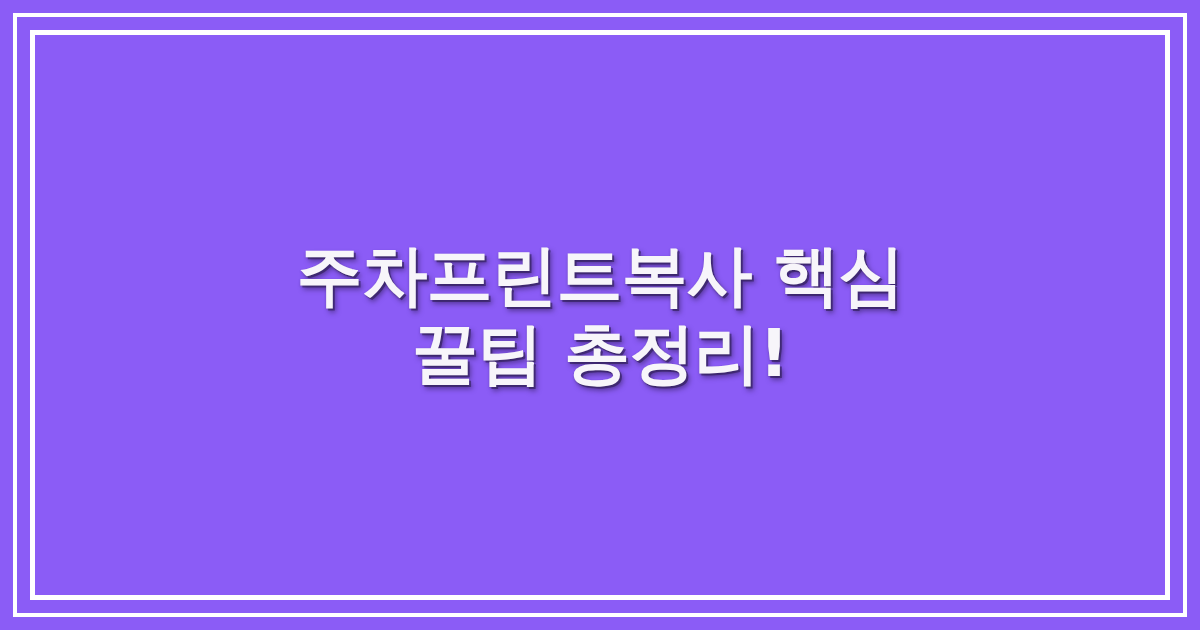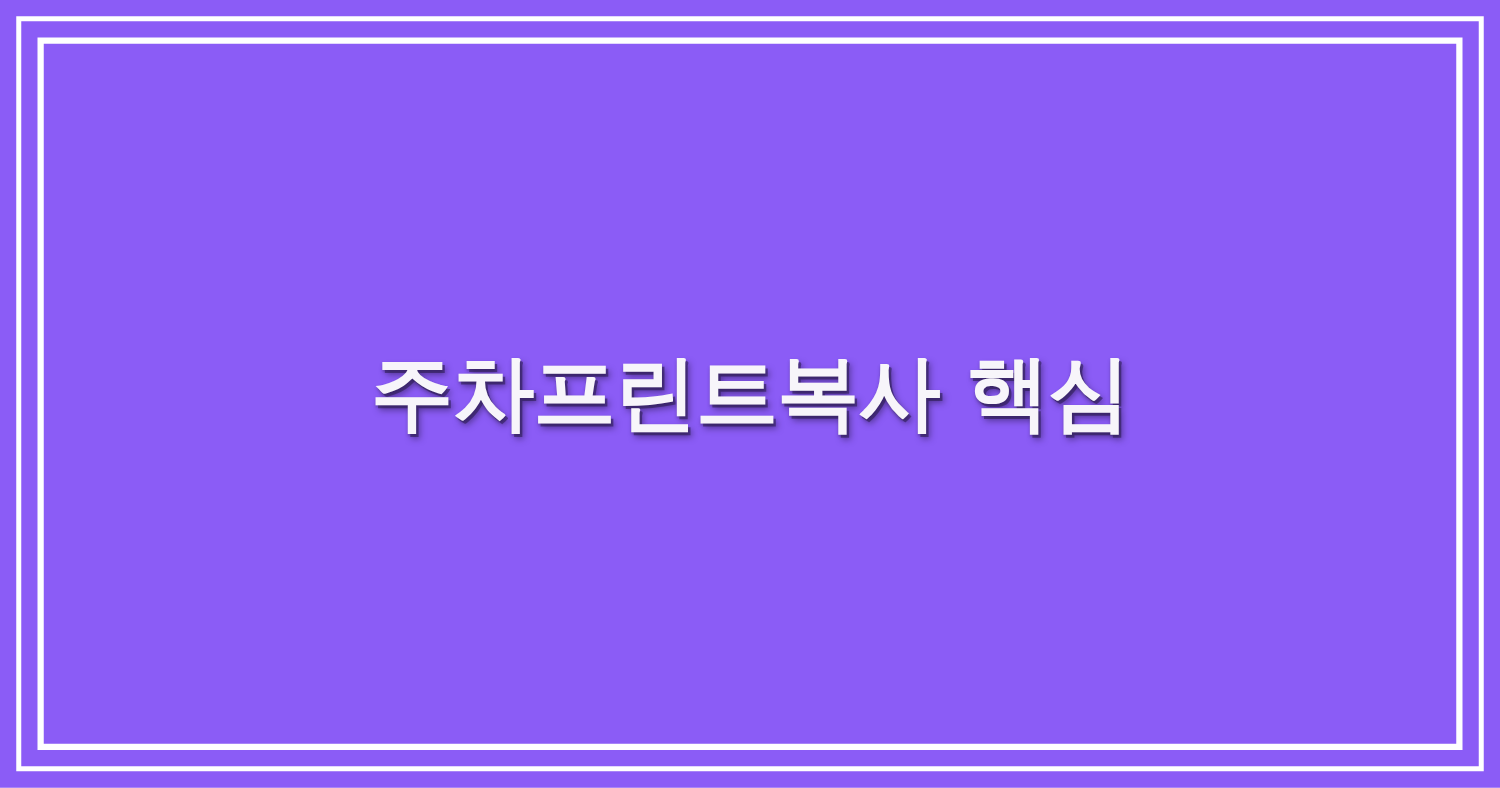--- a/index.html
+++ b/index.html
@@ -77,15 +77,16 @@
 </head>
 <body>
 
 <div id="banner">
 
   <div class="frame-outer"></div>
   <div class="frame-inner"></div>
 
   <div class="title-block">
     <span class="title-line">주차프린트복사 핵심</span>
+    <span class="title-line">꿀팁 총정리!</span>
   </div>
 
 </div>
 
 </body></html>

